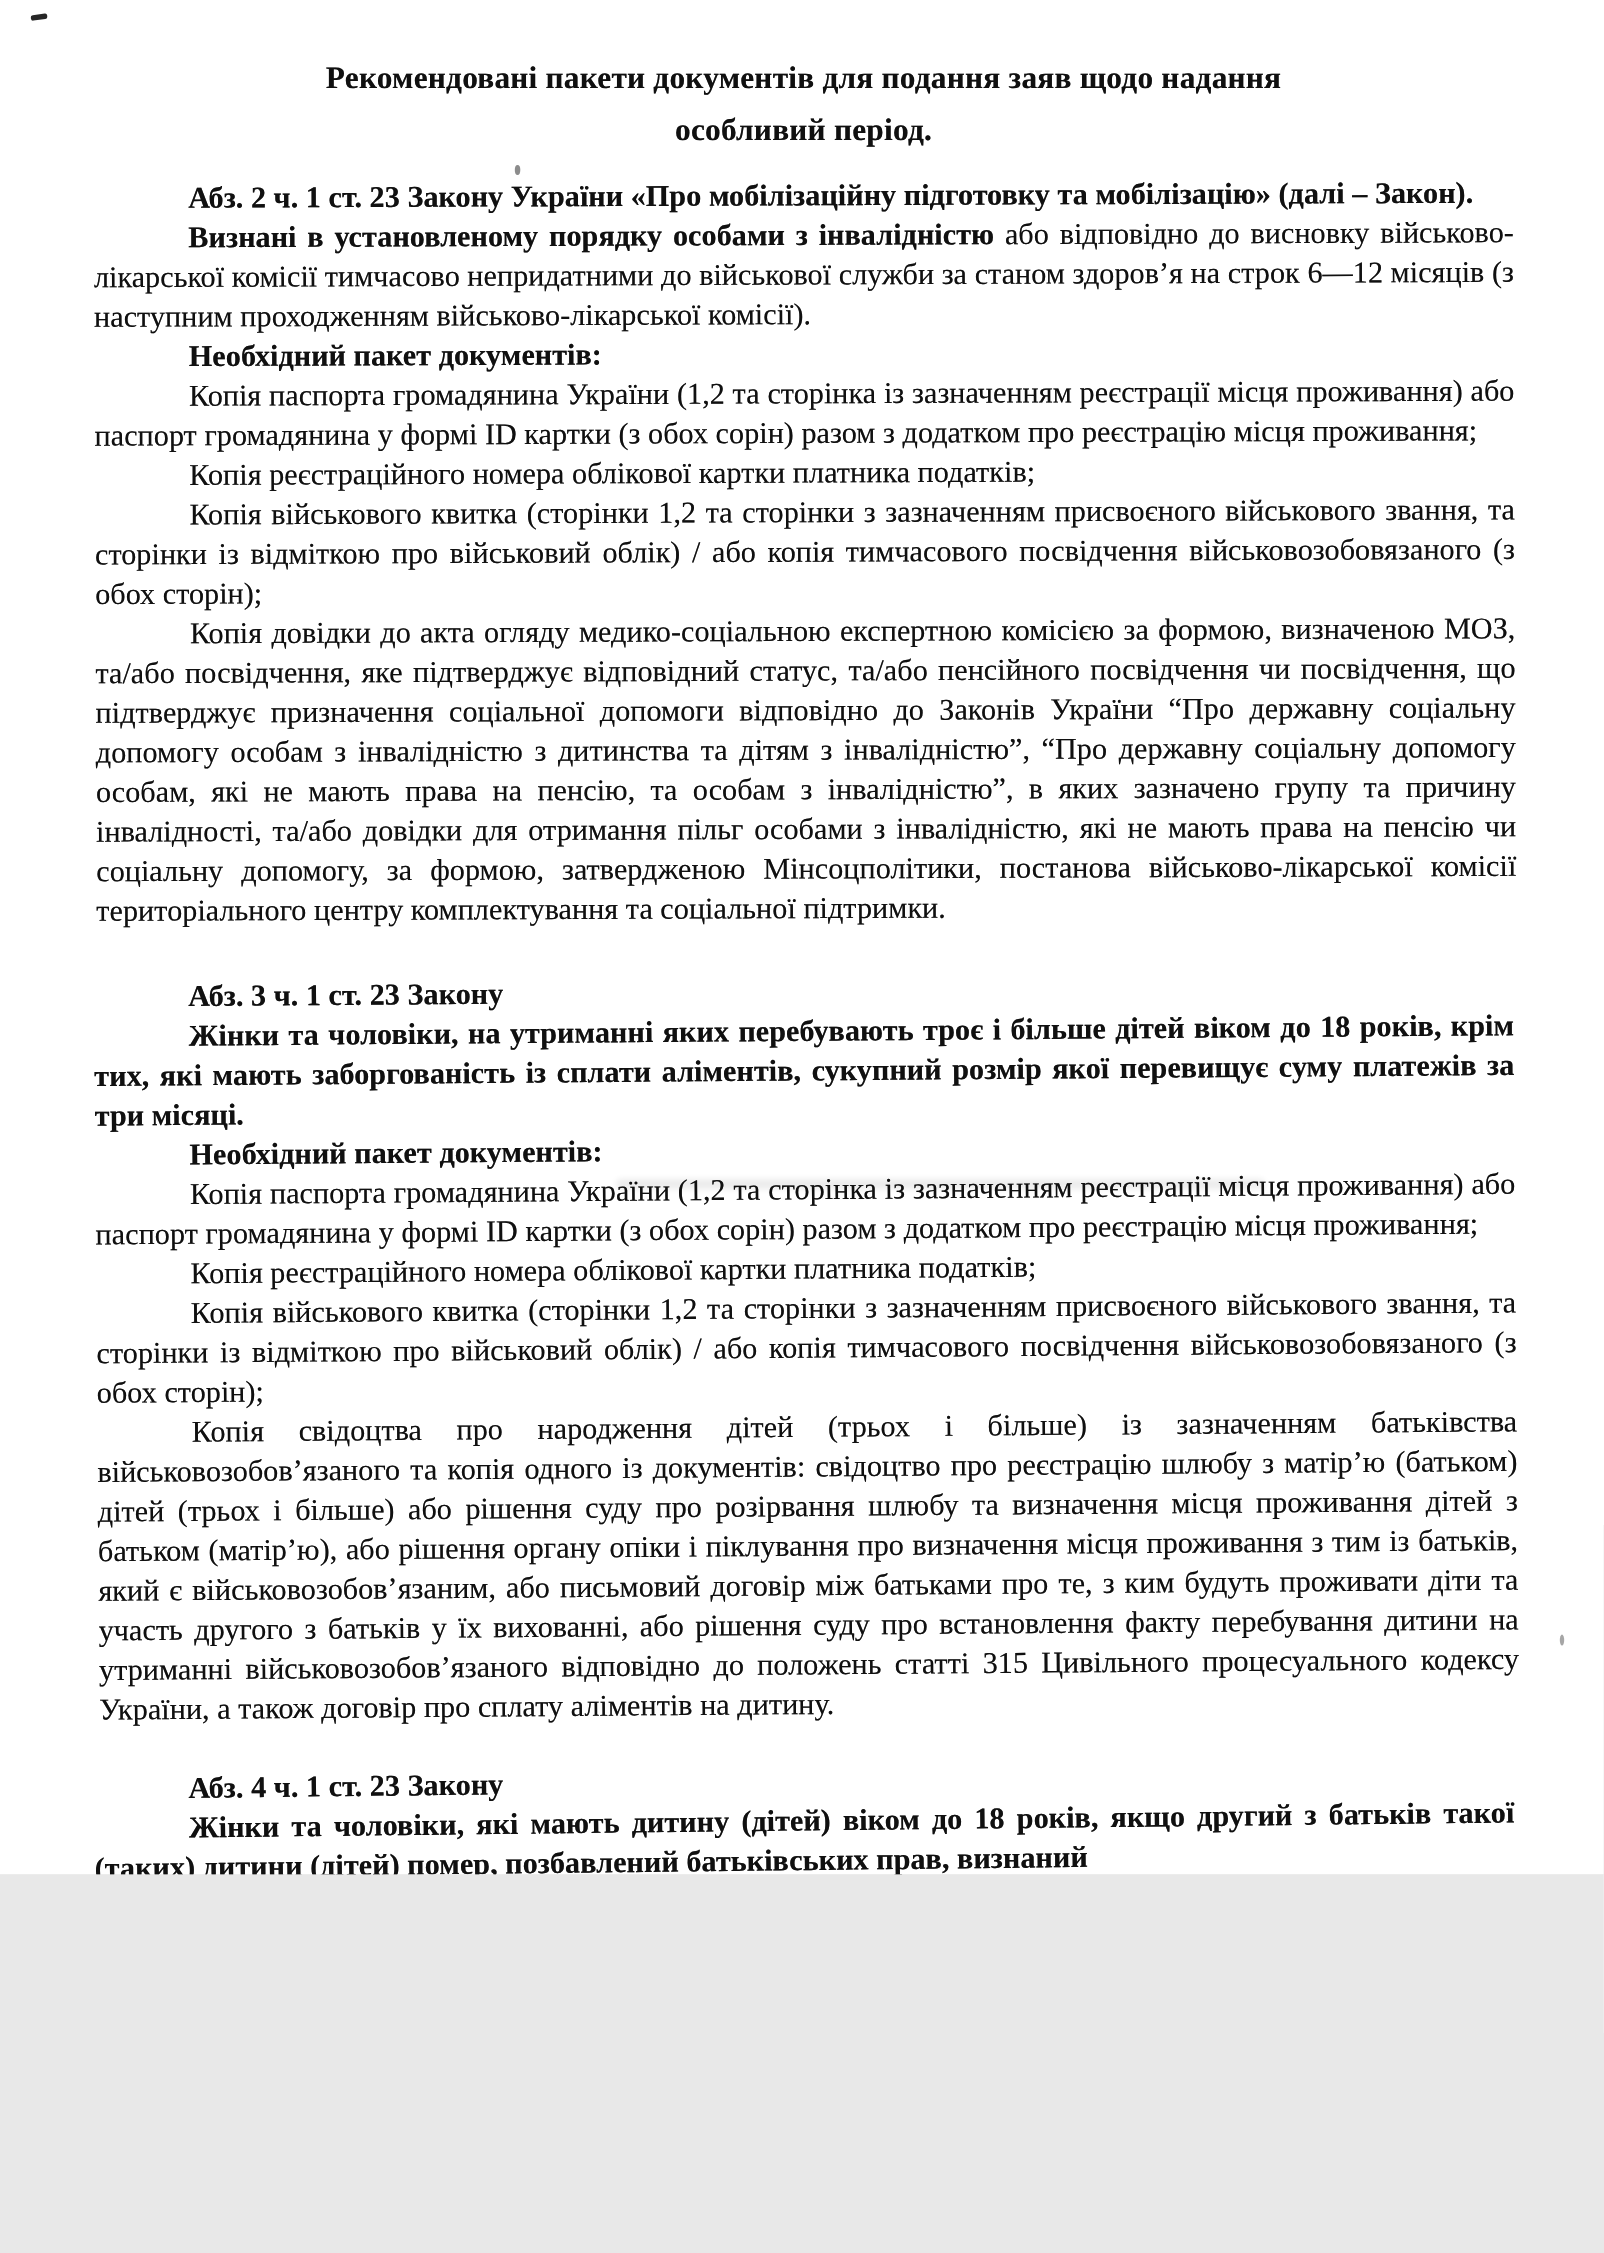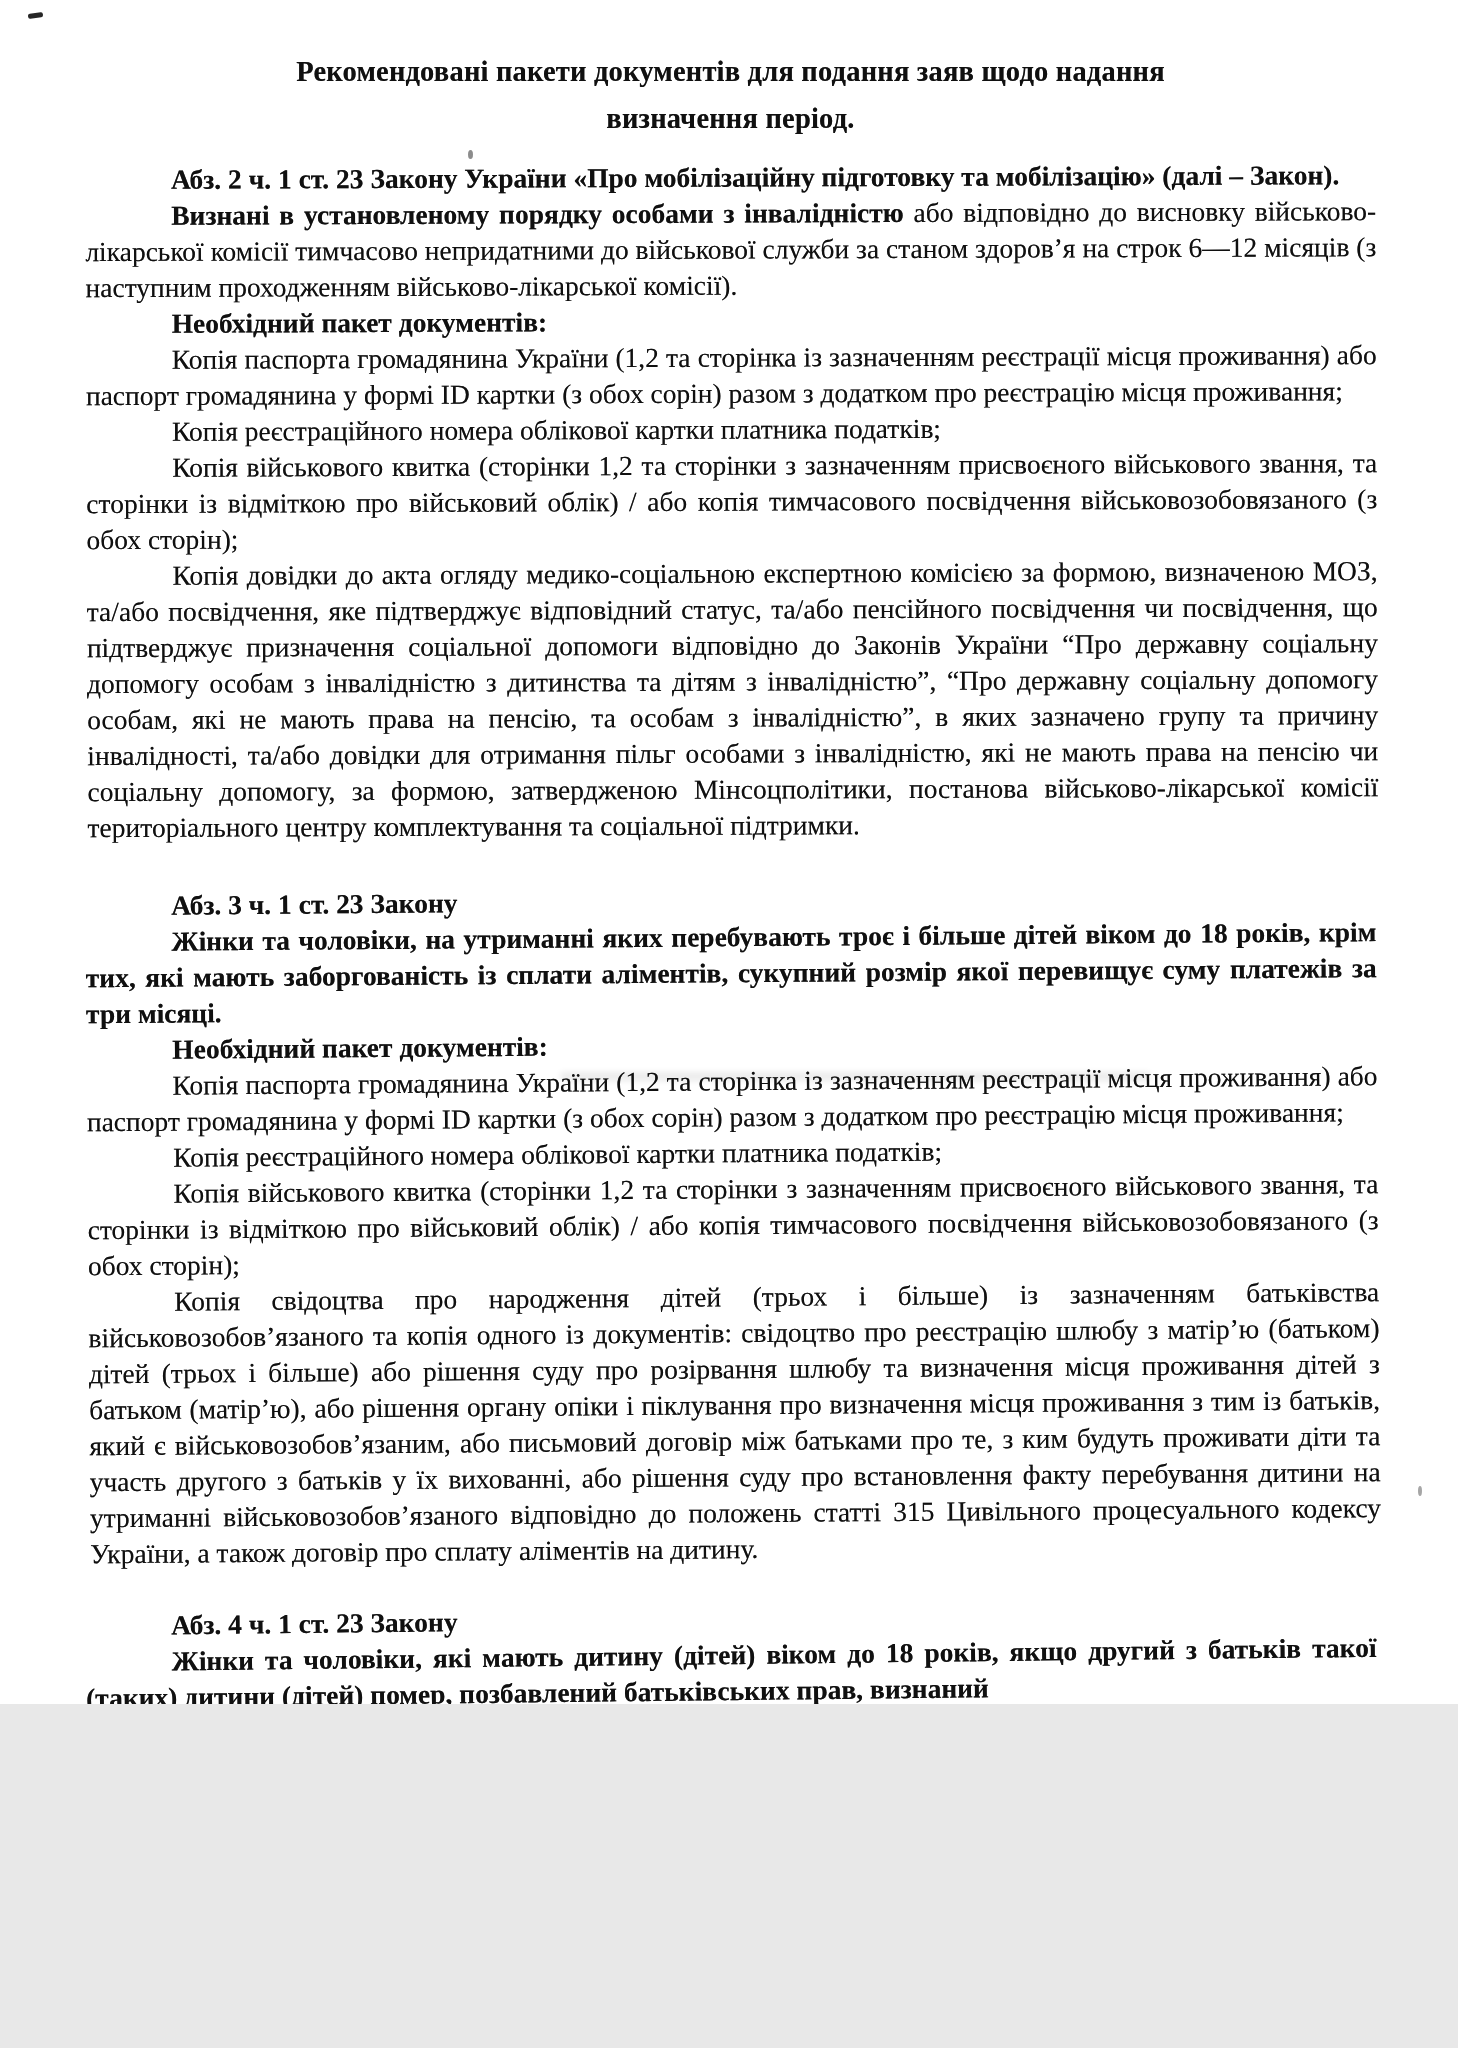--- a/index.html
+++ b/index.html
@@ -56,21 +56,21 @@
 
   <span class="artifact a1"></span>
   <span class="artifact a2"></span>
   <span class="artifact a3"></span>
   <span class="artifact a4"></span>
 
   <div class="content">
 
     <div class="title">
       <div>Рекомендовані пакети документів для подання заяв щодо надання</div>
-      <div>визначення період.</div>
+      <div>особливий період.</div>
     </div>
 
     <section class="sec sec1">
       <p class="h">Абз. 2 ч. 1 ст. 23 Закону України «Про мобілізаційну підготовку та мобілізацію» (далі – Закон).</p>
       <p class="lead"><span class="b">Визнані в установленому порядку особами з інвалідністю</span><span> або відповідно до висновку військово-лікарської комісії тимчасово непридатними до військової служби за станом здоров’я на строк 6—12 місяців (з наступним проходженням військово-лікарської комісії).</span></p>
       <p class="h">Необхідний пакет документів:</p>
       <p class="item">Копія паспорта громадянина України (1,2 та сторінка із зазначенням реєстрації місця проживання) або паспорт громадянина у формі ID картки (з обох сорін) разом з додатком про реєстрацію місця проживання;</p>
       <p class="item">Копія реєстраційного номера облікової картки платника податків;</p>
       <p class="item">Копія військового квитка (сторінки 1,2 та сторінки з зазначенням присвоєного військового звання, та сторінки із відміткою про військовий облік) / або копія тимчасового посвідчення військовозобовязаного (з обох сторін);</p>
       <p class="item">Копія довідки до акта огляду медико-соціальною експертною комісією за формою, визначеною МОЗ, та/або посвідчення, яке підтверджує відповідний статус, та/або пенсійного посвідчення чи посвідчення, що підтверджує призначення соціальної допомоги відповідно до Законів України “Про державну соціальну допомогу особам з інвалідністю з дитинства та дітям з інвалідністю”, “Про державну соціальну допомогу особам, які не мають права на пенсію, та особам з інвалідністю”, в яких зазначено групу та причину інвалідності, та/або довідки для отримання пільг особами з інвалідністю, які не мають права на пенсію чи соціальну допомогу, за формою, затвердженою Мінсоцполітики, постанова військово-лікарської комісії територіального центру комплектування та соціальної підтримки.</p>

